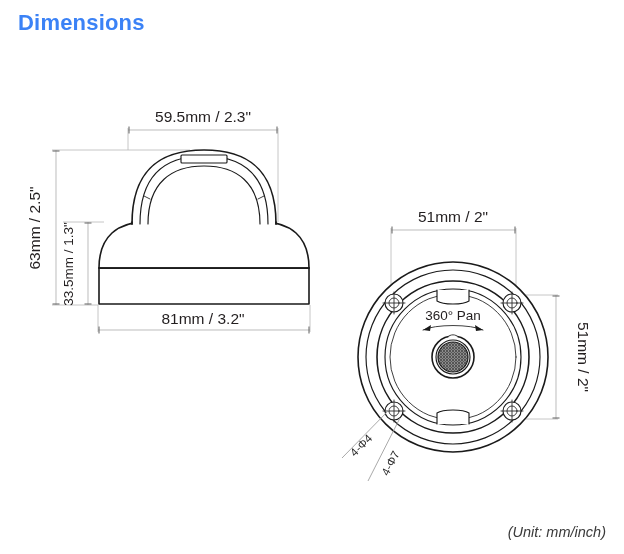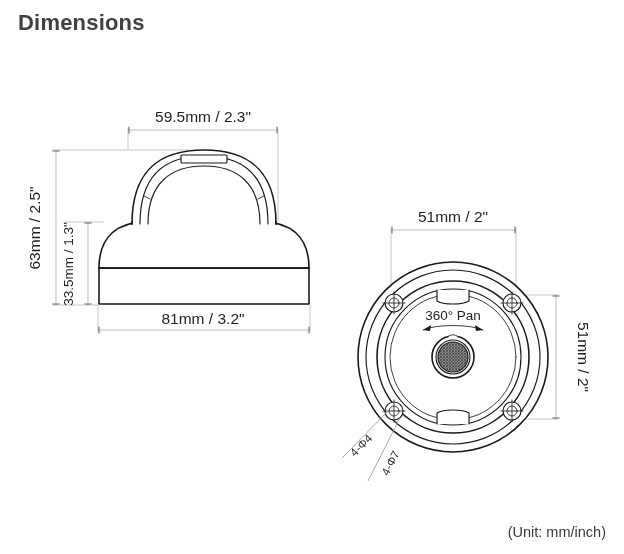--- a/index.html
+++ b/index.html
@@ -22,30 +22,31 @@
     width: 624px;
     height: 554px;
   }
   .page-title {
     position: absolute;
     left: 18px;
     top: 12px;
     font-size: 22px;
     font-weight: bold;
     letter-spacing: 0.2px;
-    color: #404040;
+    color: #3b82f6;
     line-height: 1;
   }
   .unit-note {
     position: absolute;
     right: 18px;
     bottom: 14px;
     font-size: 14.5px;
     color: #3a3a3a;
     white-space: nowrap;
+    font-style: italic;
   }
   svg.drawing {
     position: absolute;
     left: 0;
     top: 0;
     width: 624px;
     height: 554px;
     display: block;
   }
   

